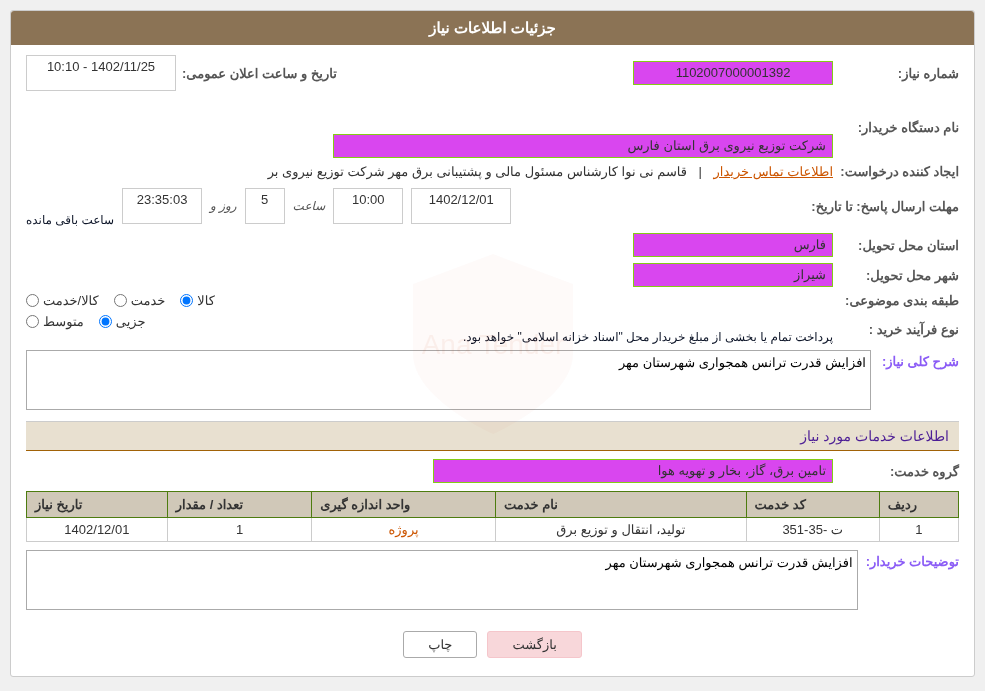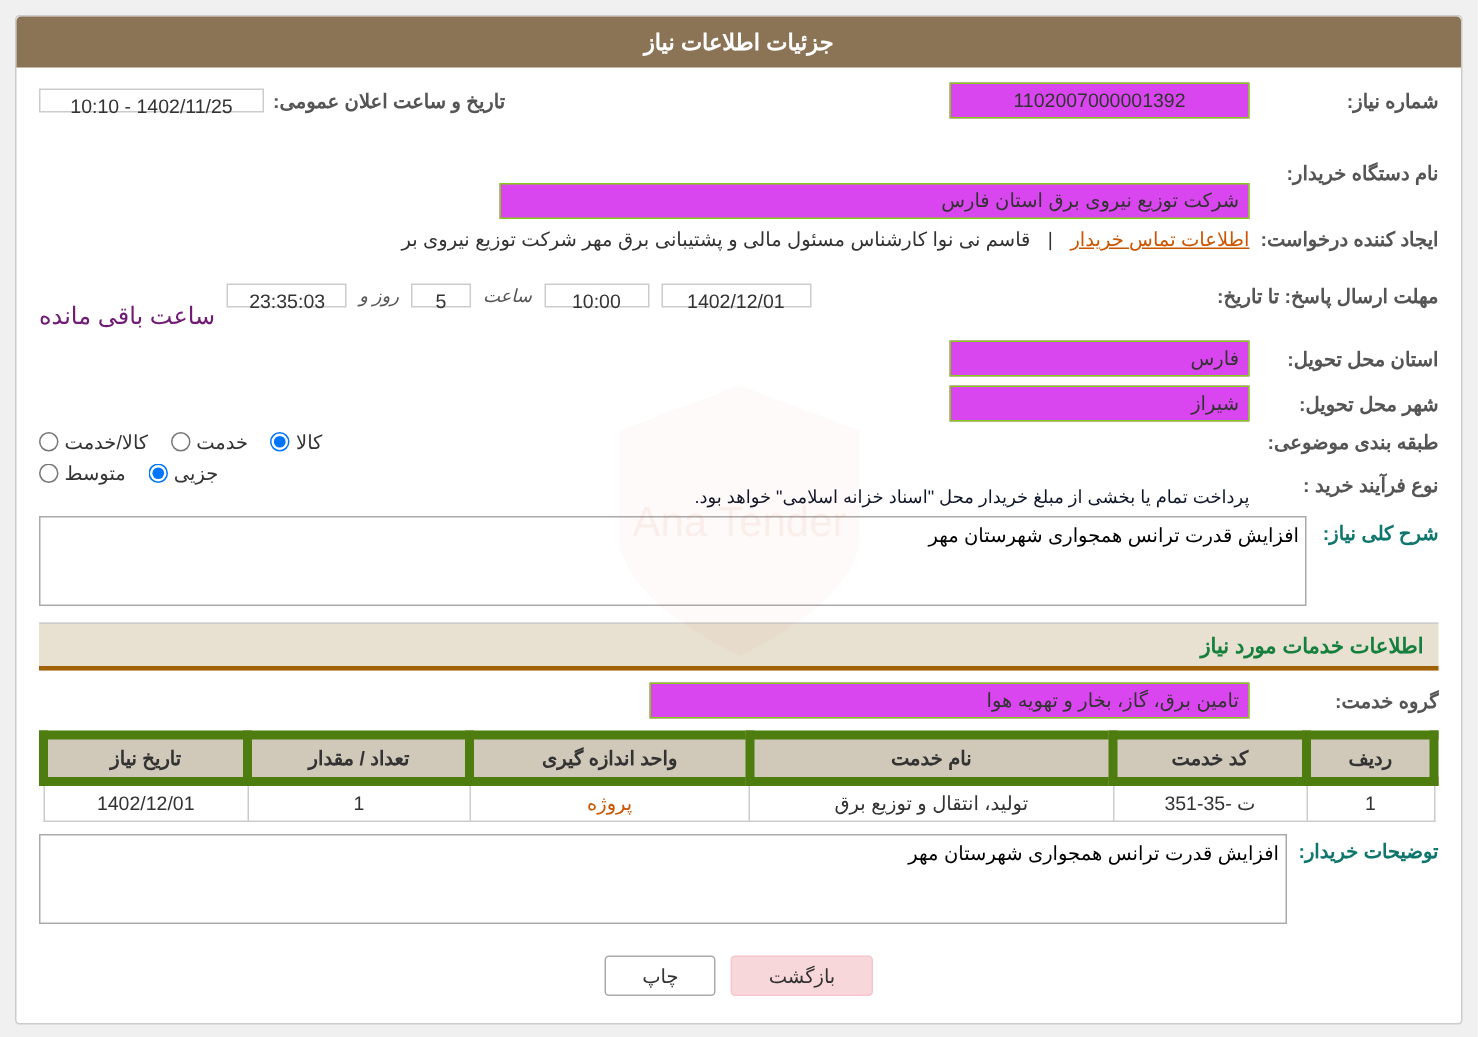--- a/index.html
+++ b/index.html
@@ -45,30 +45,30 @@
     .input-box-wide {
       min-width: 350px;
       margin-top: 37px;
     }
     .date-box {
       border: 1px solid #ccc;
       background: #fff;
       padding: 3px 8px;
       display: inline-block;
       min-width: 150px;
-      height: 16px;
+      height: 36px;
       text-align: center;
     }
     .section-title {
       background: #e8e0d0;
       padding: 6px 10px;
-      font-weight: bold;
+      font-weight: normal;
       font-size: 14px;
-      color: #15803d;
-      border-bottom: 3px solid #a16207;
+      color: #4c1d95;
+      border-bottom: 1px solid #a16207;
       border-top: 1px solid #ccc;
       margin: 8px 0;
       text-align: right;
     }
     .link-blue {
       color: #0066cc;
       cursor: pointer;
       text-decoration: underline;
     }
     .radio-group {
@@ -102,23 +102,23 @@
     }
     
     .service-table {
       width: 100%;
       border-collapse: collapse;
       margin: 8px 0;
       font-size: 13px;
     }
     .service-table th {
       background: #d0c8b8;
-      border: 6px solid #4d7c0f;
+      border: 1px solid #4d7c0f;
       padding: 5px 8px;
-      text-align: center;
+      text-align: left;
       font-weight: bold;
     }
     .service-table td {
       border: 1px solid #ccc;
       padding: 4px 8px;
       text-align: center;
     }
     .service-table tr:nth-child(even) td {
       background: #f9f6f0;
     }
@@ -158,21 +158,21 @@
       pointer-events: none;
     }
     .desc-section {
       display: flex;
       gap: 8px;
       align-items: flex-start;
       margin: 6px 0;
     }
     .desc-label {
       font-weight: bold;
-      color: #0f766e;
+      color: #8b5cf6;
       white-space: nowrap;
       min-width: 80px;
       text-align: right;
       padding-top: 4px;
     }
     .desc-content {
       flex: 1;
     }
     .info-row {
       display: flex;
@@ -194,22 +194,22 @@
       align-items: center;
       gap: 8px;
       flex-direction: row-reverse;
     }
     .small-label {
       font-size: 12px;
       color: #555;
       font-style: italic;
     }
     .remaining-label {
-      font-size: 16px;
-      color: #701a75;
+      font-size: 12px;
+      color: #0f172a;
       margin-top: 28px;
     }
     .orange-link {
       color: #cc5500;
       cursor: pointer;
     }
   </style>
 </head>
 <body>
 

